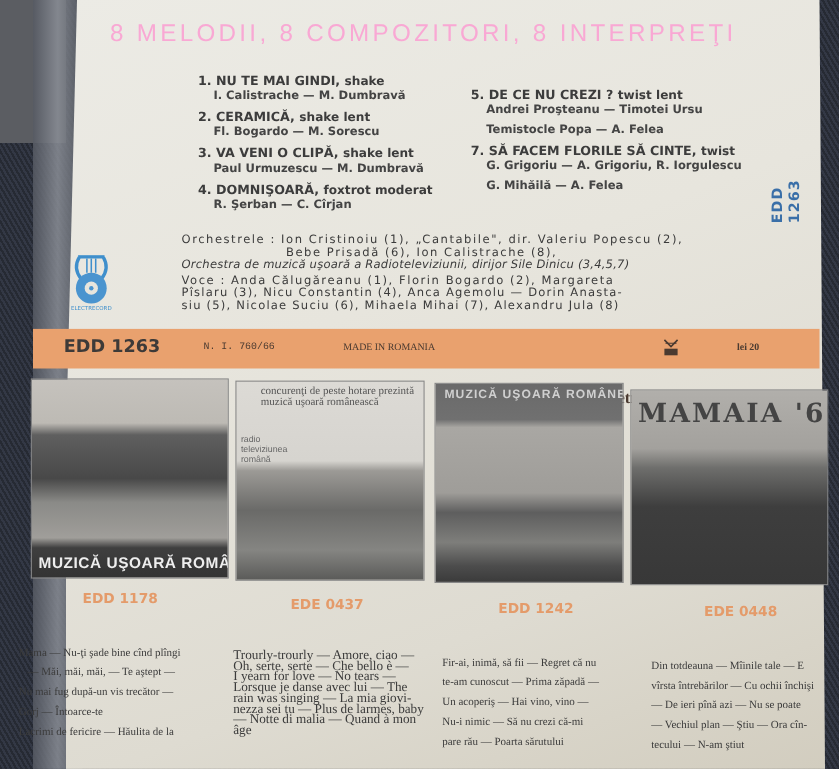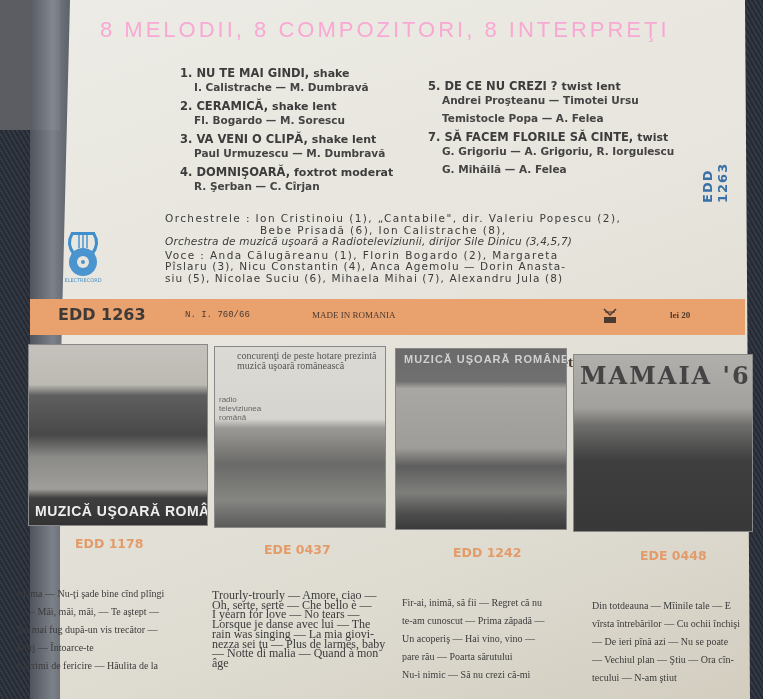--- a/index.html
+++ b/index.html
@@ -214,22 +214,22 @@
   <div class="l">rain was singing — La mia giovi-</div>
   <div class="l">nezza sei tu — Plus de larmes, baby</div>
   <div class="l">— Notte di malia — Quand à mon</div>
   <div class="l">âge</div>
 </div>
 
 <div class="songs s3">
   <div class="l">Fir-ai, inimă, să fii — Regret că nu</div>
   <div class="l">te-am cunoscut — Prima zăpadă —</div>
   <div class="l">Un acoperiş — Hai vino, vino —</div>
+  <div class="l">Nu-i nimic — Să nu crezi că-mi</div>
   <div class="l">pare rău — Poarta sărutului</div>
-  <div class="l">Nu-i nimic — Să nu crezi că-mi</div>
 </div>
 
 <div class="songs s4">
   <div class="l">Din totdeauna — Mîinile tale — E</div>
   <div class="l">vîrsta întrebărilor — Cu ochii închişi</div>
   <div class="l">— De ieri pînă azi — Nu se poate</div>
   <div class="l">— Vechiul plan — Ştiu — Ora cîn-</div>
   <div class="l">tecului — N-am ştiut</div>
 </div>
 

